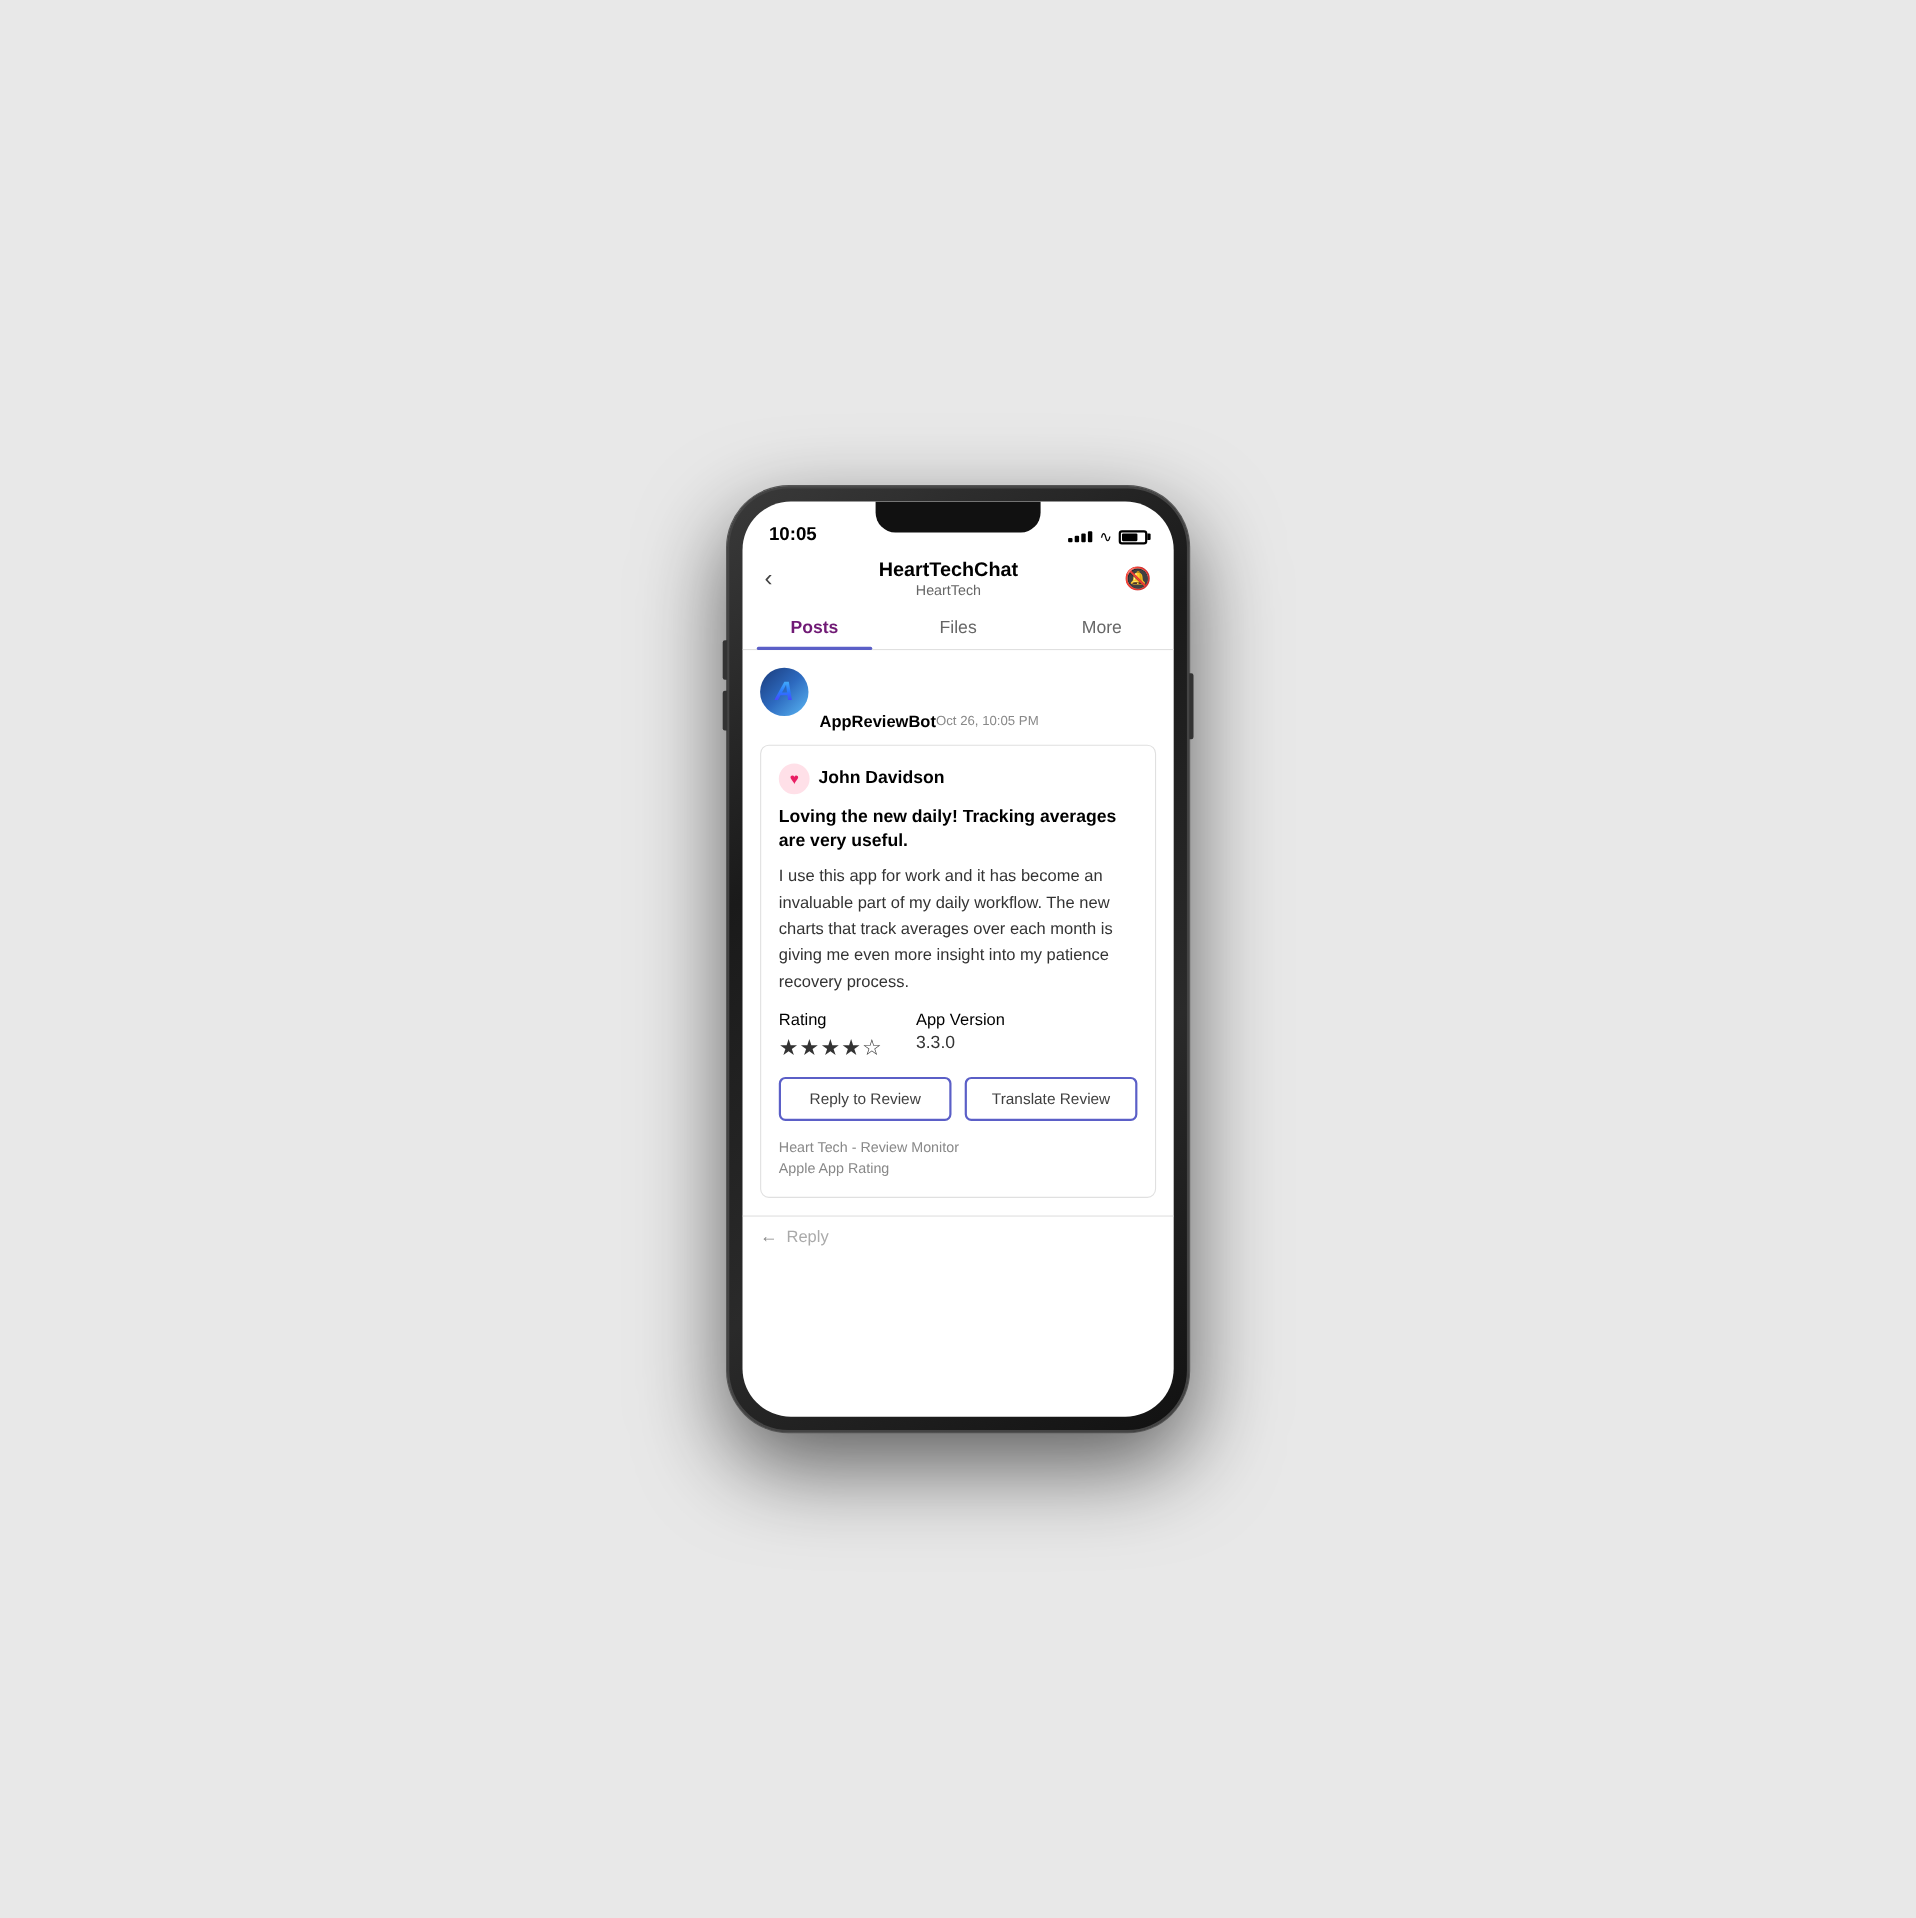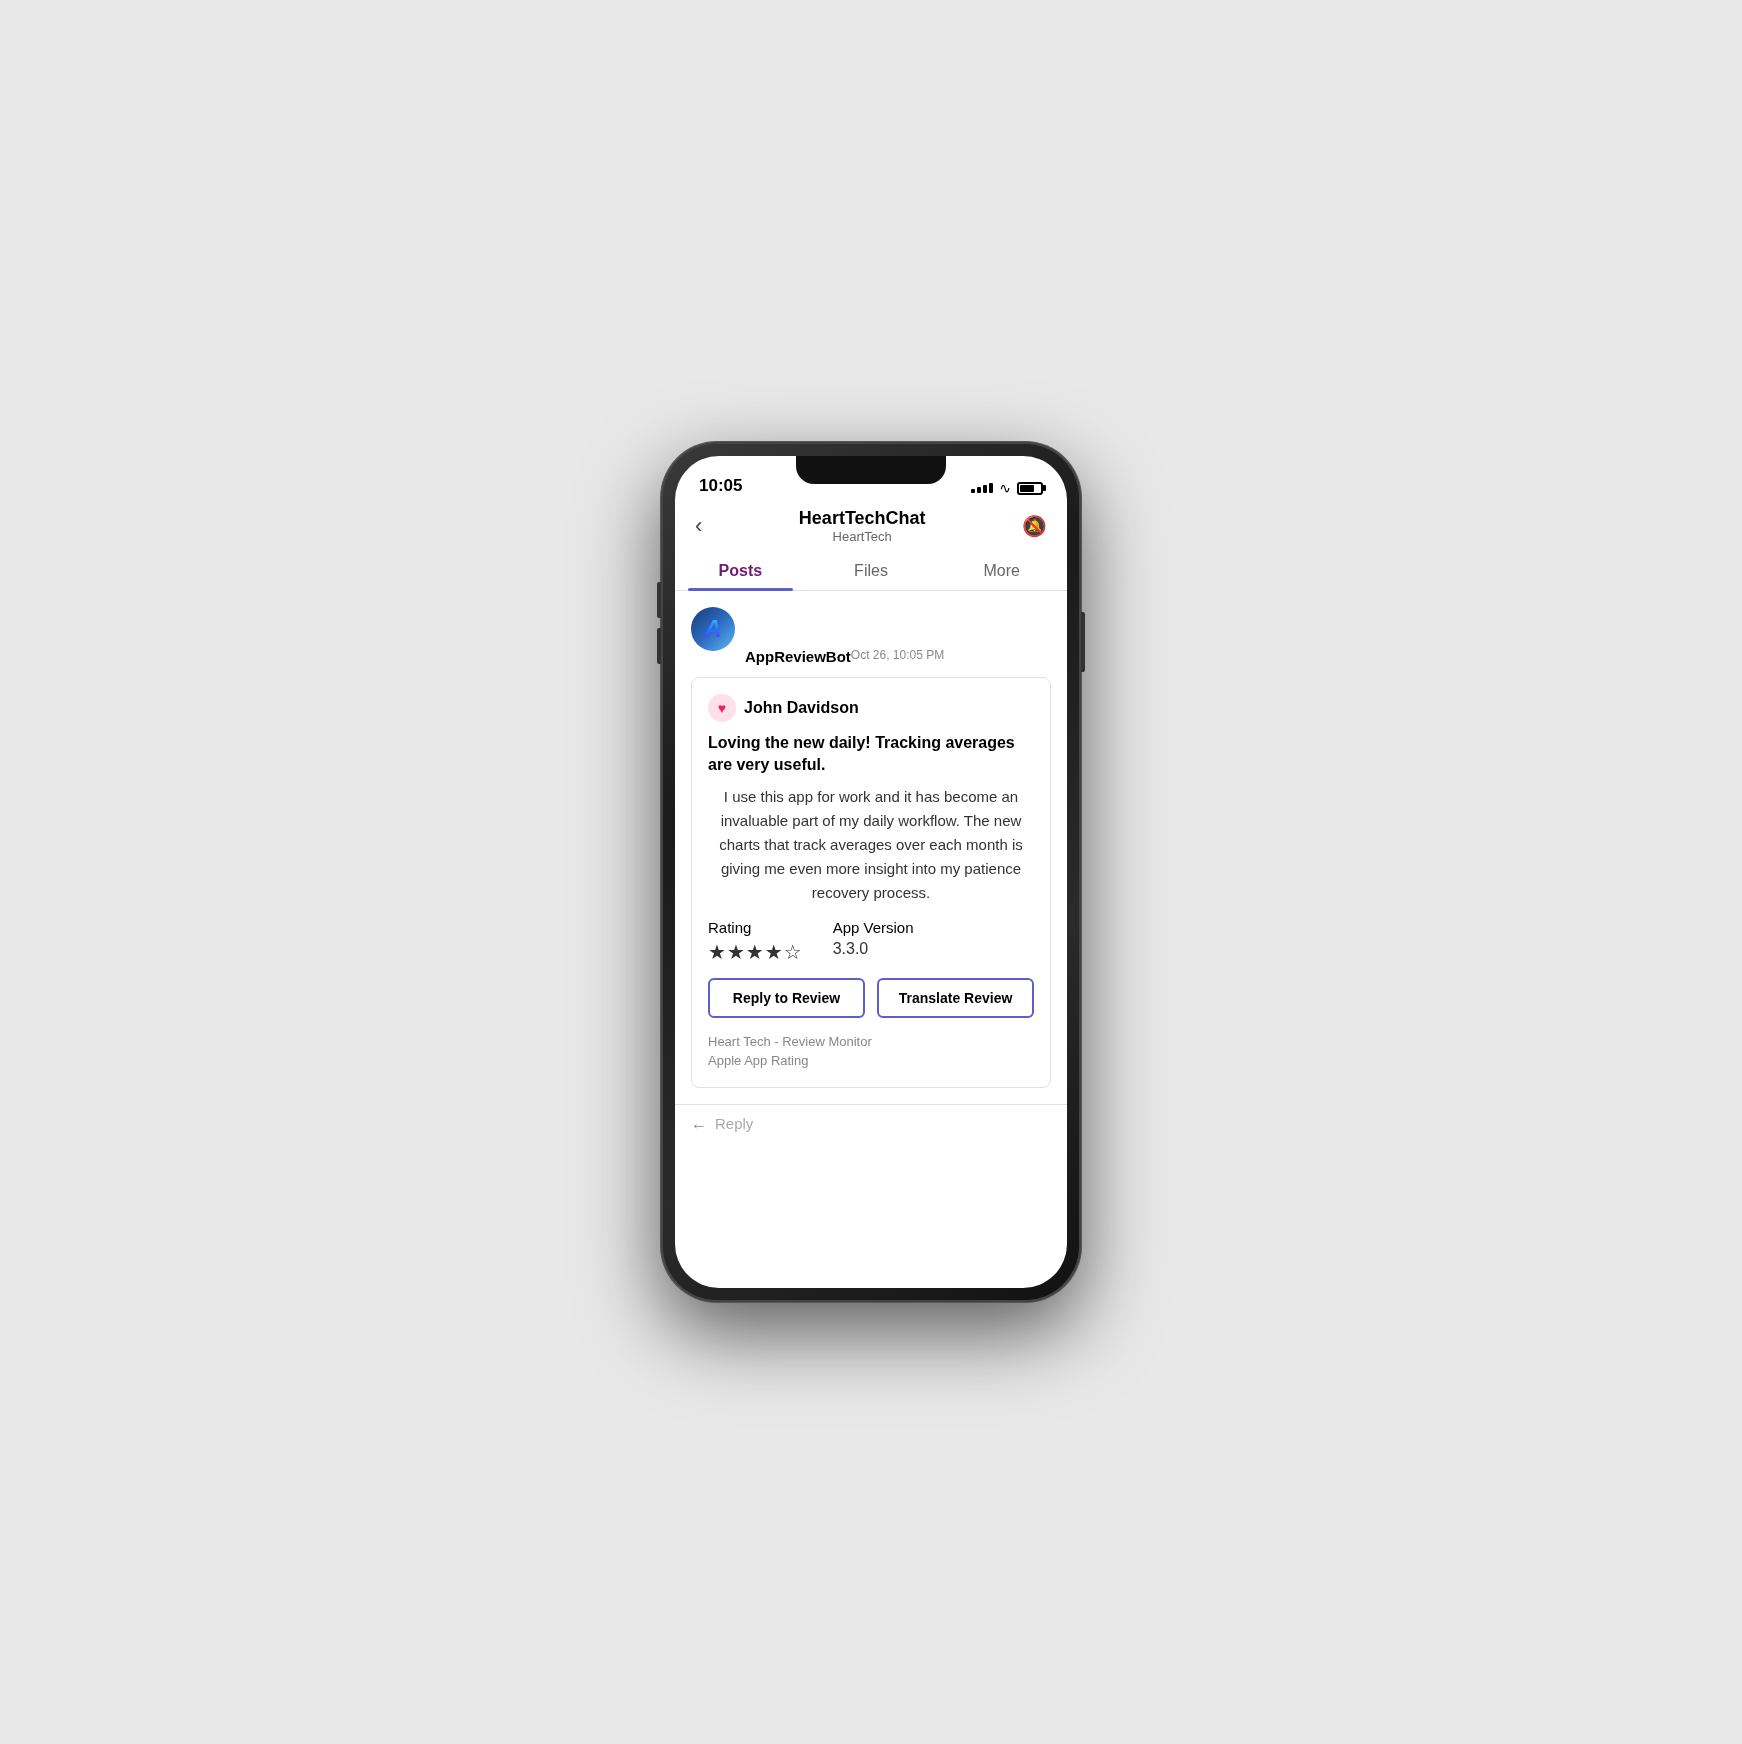--- a/index.html
+++ b/index.html
@@ -267,21 +267,20 @@
       font-weight: 800;
       color: #000;
       margin-bottom: 8px;
       line-height: 1.4;
     }
     .review-body {
       font-size: 15px;
       color: #333;
       line-height: 1.6;
       margin-bottom: 14px;
-      text-align: center;
     }
     .review-meta {
       display: flex;
       gap: 30px;
       margin-bottom: 14px;
     }
     .meta-col {
       display: flex;
       flex-direction: column;
       gap: 4px;
@@ -304,23 +303,23 @@
       display: flex;
       gap: 12px;
       margin-bottom: 14px;
     }
     .action-btn {
       flex: 1;
       padding: 10px 0;
       border: 2px solid #5b5fc7;
       border-radius: 6px;
       background: #fff;
-      color: #000000;
+      color: #404040;
       font-size: 14px;
-      font-weight: 700;
+      font-weight: 400;
       text-align: center;
       cursor: pointer;
     }
     .review-footer {
       font-size: 13px;
       color: #888;
       line-height: 1.5;
     }
     
     .reply-bar {

